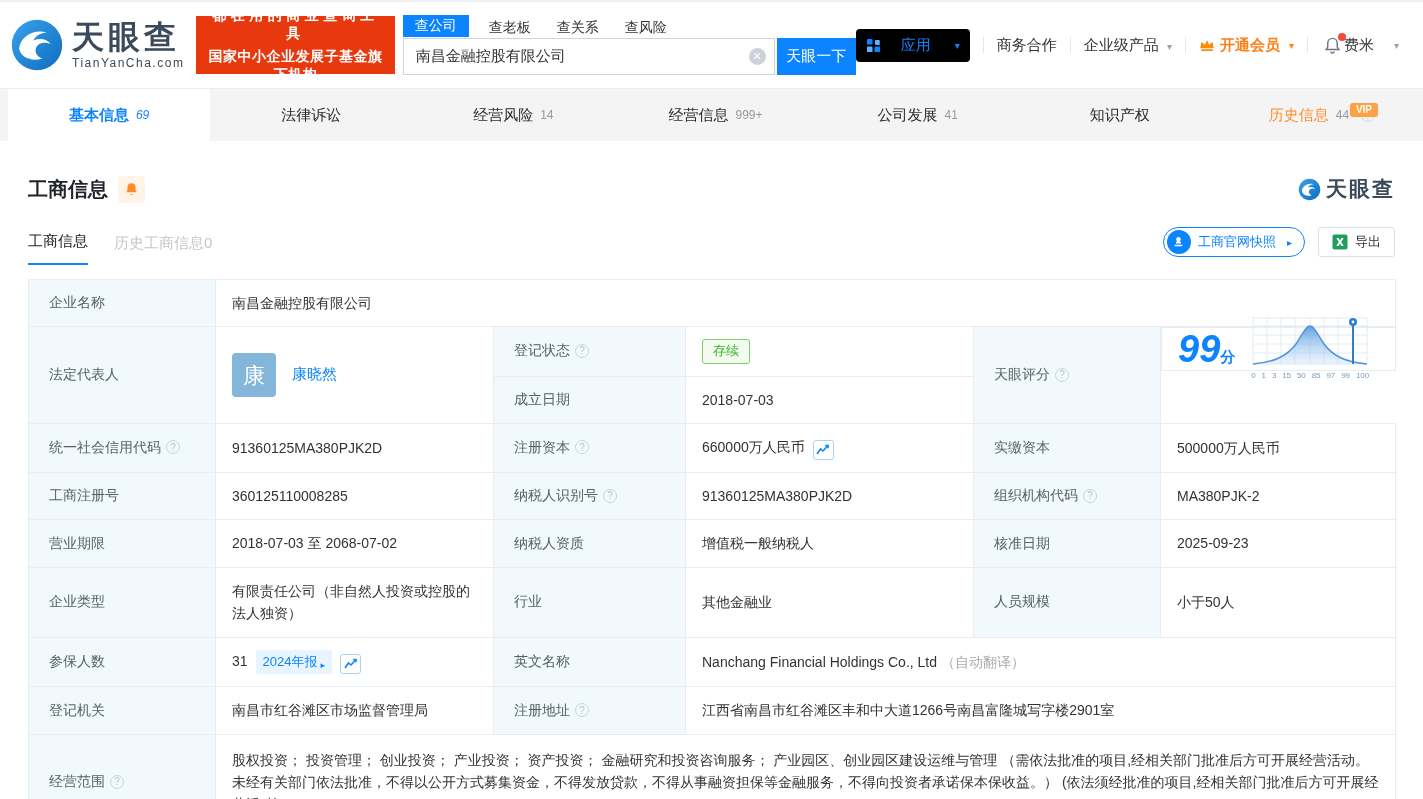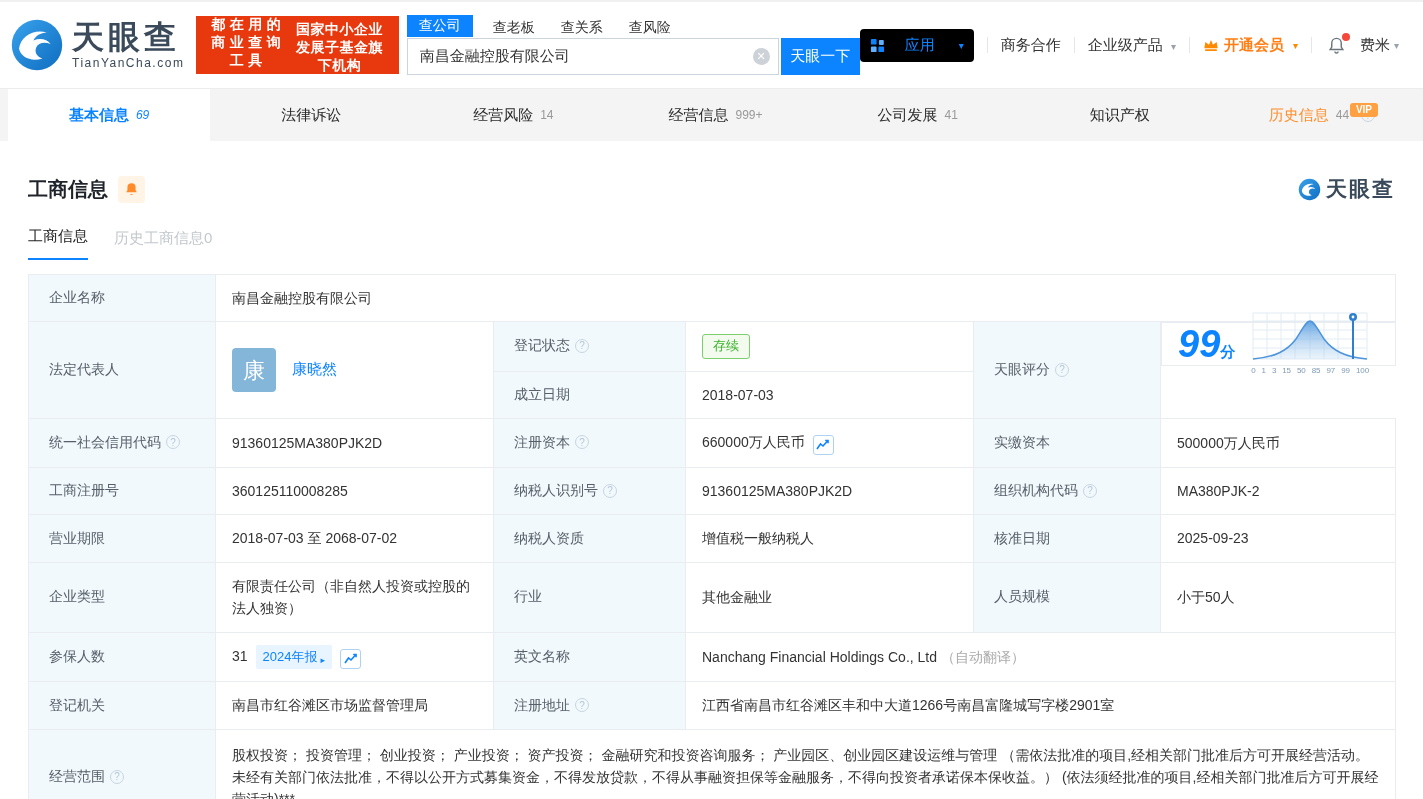--- a/index.html
+++ b/index.html
@@ -7,21 +7,21 @@
     font-family:"Liberation Sans","DejaVu Sans",sans-serif; color:#333; }
   body { border-top:2px solid #f0f0f0; }
 
   
   .header { height:86px; display:flex; align-items:center; padding:0 24px 0 10px; background:#fff; }
   .logo { display:flex; align-items:center; }
   .logo-txt { margin-left:8px; }
   .logo-title { font-size:32px; font-weight:bold; color:#3a4a5a; letter-spacing:4px; line-height:1; }
   .logo-sub { font-size:12px; color:#3a4a5a; letter-spacing:1.5px; margin-top:3px; }
   .slogan { margin-left:12px; width:228px; height:58px; background:#e8380d; color:#fff;
-    display:flex; flex-direction:row; justify-content:center; padding:0 10px; text-align:center; }
+    display:flex; flex-direction:column; justify-content:center; padding:0 10px; text-align:center; }
   .slogan .l1 { font-size:14px; font-weight:bold; letter-spacing:4.5px; }
   .slogan .l2 { font-size:14px; font-weight:bold; letter-spacing:0.5px; margin-top:5px; }
   .search-area { margin-left:8px; }
   .search-tabs { display:flex; align-items:flex-end; height:22px; font-size:14px; }
   .search-tab { margin-right:26px; color:#333; cursor:pointer; }
   .search-tab.active { background:#0d84ff; color:#fff; padding:2px 12px; margin-right:20px; }
   .search-row { display:flex; margin-top:1px; }
   .search-box { position:relative; }
   .search-input { width:372px; height:37px; border:1px solid #ccd4dc; padding:0 32px 0 12px;
     font-size:15px; color:#333; outline:none; font-family:inherit; }
@@ -170,21 +170,21 @@
       <span class="caret orange">▾</span>
     </span>
     <span class="vsep"></span>
     <span class="bell-wrap">
       <svg width="19" height="19" viewBox="0 0 24 24">
         <path d="M12 3a6 6 0 0 0-6 6v5l-2 3h16l-2-3V9a6 6 0 0 0-6-6z" fill="none" stroke="#6a737c" stroke-width="1.8"></path>
         <path d="M10 19.5a2 2 0 0 0 4 0" fill="none" stroke="#6a737c" stroke-width="1.8"></path>
       </svg>
       <span class="red-dot"></span>
     </span>
-    <span class="user" style="margin-left:12px;">
+    <span class="user" style="gap:16px;">
       <span>费米</span>
       <span class="caret">▾</span>
     </span>
   </div>
 </div>
 
 <div class="tabstrip">
   <div class="tab active">
     <span>基本信息</span>
     <span class="count">69</span>
@@ -236,20 +236,38 @@
         <circle cx="30" cy="30" r="28" fill="url(#lg2)"></circle>
         <path d="M10 34 C12 20 26 12 41 16 C34 16 28 20 26 25 C33 22 41 23 45 29 C38 26 31 28 29 33 C27 38 30 43 36 45 C24 49 12 44 10 34 Z" fill="#fff"></path>
       </svg>
       <span class="wm-txt">天眼查</span>
     </span>
   </div>
 
   <div class="subtab-row">
     <span class="subtab active">工商信息</span>
     <span class="subtab off">历史工商信息0</span>
+    <span class="head-btns">
+      <button class="snap-btn">
+        <span class="snap-ic">
+          <svg width="13" height="13" viewBox="0 0 24 24" fill="#fff">
+            <path d="M12 2a4.2 4.2 0 0 0-4.2 4.2c0 2 1.2 3 1.6 4.3H9a1.6 1.6 0 0 0-1.6 1.6V14h9.2v-1.9a1.6 1.6 0 0 0-1.6-1.6h-.4c.4-1.3 1.6-2.3 1.6-4.3A4.2 4.2 0 0 0 12 2zM5 16h14v3H5z"></path>
+          </svg>
+        </span>
+        <span>工商官网快照</span>
+        <span class="caret blue">▸</span>
+      </button>
+      <button class="export-btn">
+        <svg width="16" height="16" viewBox="0 0 16 16">
+          <rect x="0.5" y="0.5" width="15" height="15" rx="2" fill="#1e9e5a"></rect>
+          <path d="M4.3 4h2.3l1.4 2.6L9.4 4h2.3L9.2 8l2.5 4H9.4L8 9.4 6.6 12H4.3l2.5-4z" fill="#fff"></path>
+        </svg>
+        <span>导出</span>
+      </button>
+    </span>
   </div>
 
   <table class="info">
     <colgroup>
       <col style="width:187px">
         <col style="width:278px">
         <col style="width:192px">
       <col style="width:288px">
         <col style="width:187px">
         <col style="width:235px">

